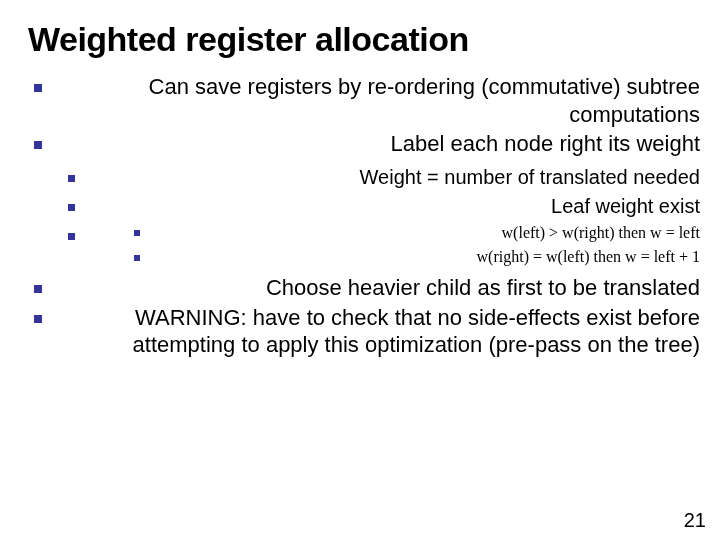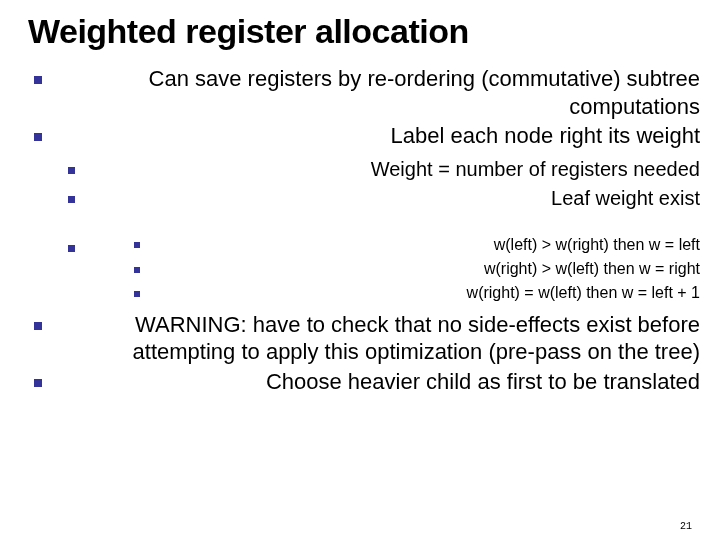--- a/index.html
+++ b/index.html
@@ -1,80 +1,76 @@
 <!DOCTYPE html>
 <html><head>
 <meta charset="utf-8">
 <style>
   * { margin: 0; padding: 0; box-sizing: border-box; }
   html, body { width: 720px; height: 540px; background: #fff; font-family: Verdana, Geneva, sans-serif; color: #000; }
-  .slide { width: 720px; height: 540px; position: relative; padding: 12px 20px 12px 28px; }
+  .slide { width: 720px; height: 540px; position: relative; padding: 20px 20px 12px 28px; }
   .title { font-size: 34px; font-weight: bold; line-height: 1.15; margin-bottom: 14px; letter-spacing: -0.5px; }
   ul { list-style: none; }
   .lvl1 > li { position: relative; padding-left: 34px; font-size: 22px; line-height: 1.25; margin-bottom: 2px; text-align: right; }
   .lvl2 { margin-top: 6px; margin-bottom: 4px; }
   .lvl2 > li { position: relative; padding-left: 34px; font-size: 20px; line-height: 1.35; margin-bottom: 2px; }
-  .lvl3 { margin-top: 22px; margin-bottom: 6px; }
+  .lvl3 { margin-top: 2px; margin-bottom: 6px; font-family: Liberation Serif, serif; }
   .lvl3 > li { position: relative; padding-left: 26px; font-size: 16px; line-height: 1.4; margin-bottom: 2px; }
   .bullet { position: absolute; left: 6px; top: 0.5em; width: 8px; height: 8px; background: #333399; }
   .lvl2 .bullet { width: 7px; height: 7px; top: 0.55em; }
   .lvl3 .bullet { width: 6px; height: 6px; top: 0.55em; left: 4px; }
   .lvl3-wrap { padding-left: 34px; }
-  .pagenum { position: absolute; right: 28px; bottom: 8px; font-size: 10px; color: #000; font-family: Liberation Mono, monospace; }
+  .pagenum { position: absolute; right: 14px; bottom: 8px; font-size: 20px; color: #000; }
 </style>
 </head>
 <body>
 
 <div class="slide">
   <div class="title">Weighted register allocation</div>
 
   <ul class="lvl1">
     <li>
       <span class="bullet"></span>
       <span>Can save registers by re-ordering (commutative) subtree computations</span>
     </li>
     <li>
       <span class="bullet"></span>
       <span>Label each node right its weight</span>
 
       <ul class="lvl2">
         <li>
           <span class="bullet"></span>
-          <span>Weight = number of registers needed</span>
+          <span>Weight = number of translated needed</span>
         </li>
         <li>
           <span class="bullet"></span>
           <span>Leaf weight exist</span>
         </li>
         <li>
           <span class="bullet"></span>
 
           <div class="lvl3-wrap">
             <ul class="lvl3">
               <li>
                 <span class="bullet"></span>
                 <span>w(left) &gt; w(right) then w  = left</span>
               </li>
               <li>
                 <span class="bullet"></span>
-                <span>w(right) &gt; w(left) then w  = right</span>
-              </li>
-              <li>
-                <span class="bullet"></span>
                 <span>w(right) = w(left) then w  = left + 1</span>
               </li>
             </ul>
           </div>
         </li>
       </ul>
     </li>
     <li>
       <span class="bullet"></span>
-      <span>WARNING: have to check that no side-effects exist before attempting to apply this optimization (pre-pass on the tree)</span>
+      <span>Choose heavier child as first to be translated</span>
     </li>
     <li>
       <span class="bullet"></span>
-      <span>Choose heavier child as first to be translated</span>
+      <span>WARNING: have to check that no side-effects exist before attempting to apply this optimization (pre-pass on the tree)</span>
     </li>
   </ul>
 
   <div class="pagenum">21</div>
 </div>
 
 </body></html>

